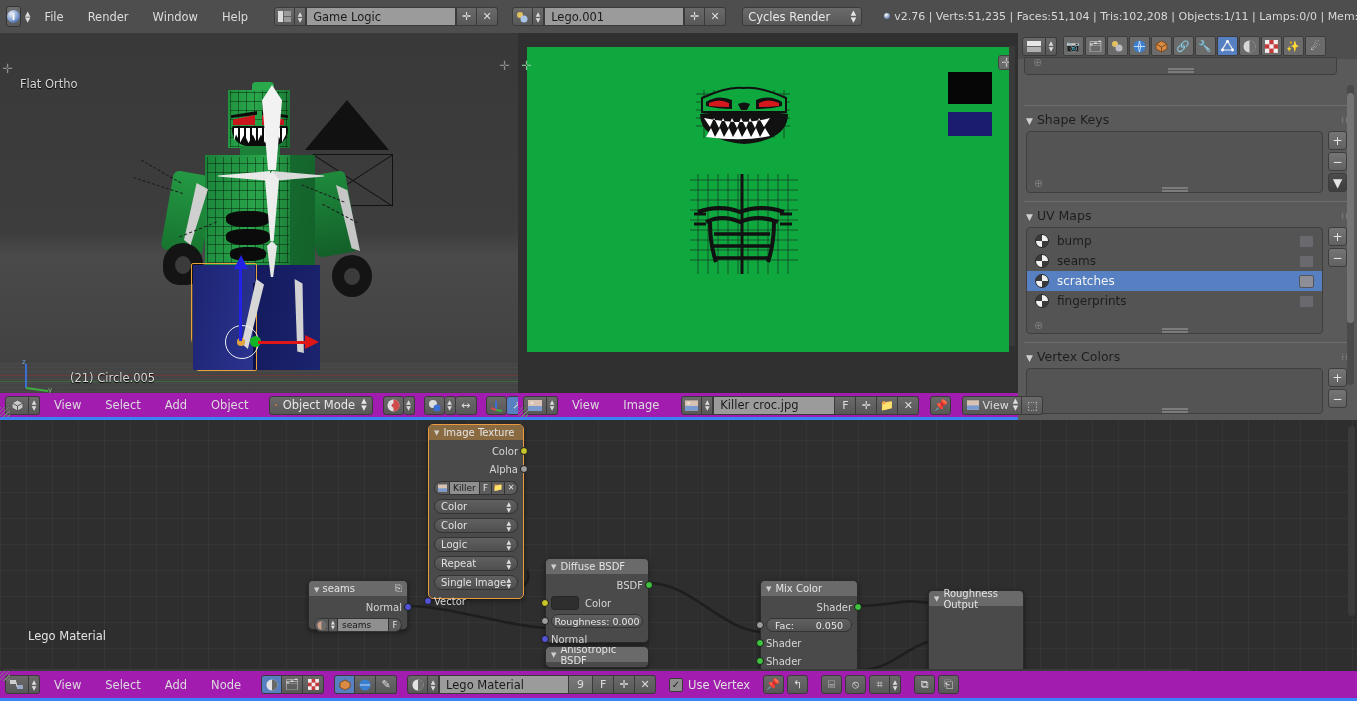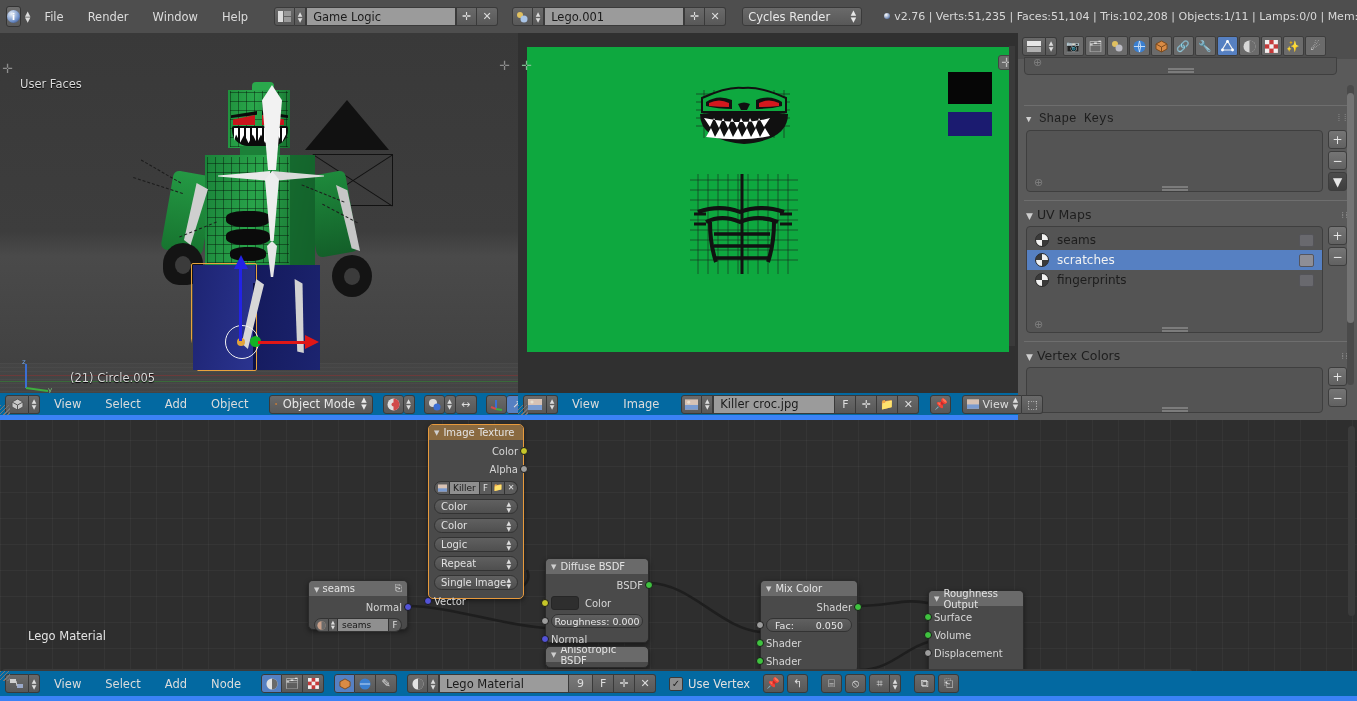--- a/index.html
+++ b/index.html
@@ -12,21 +12,21 @@
     border-radius:3px; height:19px; display:flex; align-items:center; justify-content:center;
     color:#e8e8e8; padding:0 5px; white-space:nowrap; }
   .field { background:#9b9b9b; border:1px solid #3a3a3a; border-radius:3px; height:19px;
     display:flex; align-items:center; padding:0 6px; color:#1b1b1b; }
   .icobtn { width:21px; height:19px; background:linear-gradient(#6a6a6a,#585858);
     border:1px solid #3a3a3a; border-radius:3px; display:flex; align-items:center;
     justify-content:center; font-size:11px; color:#ddd; }
   .menu { padding:0 10px; line-height:20px; color:#dcdcdc; font-size:11.5px; }
   .spin { width:11px; display:flex; flex-direction:column; align-items:center;
     justify-content:center; line-height:6px; font-size:7px; color:#ddd; }
-  .hdr { background:#0369a1; border-bottom:5px solid #3b82f6; display:flex;
+  .hdr { background:#a21caf; border-bottom:3px solid #3b82f6; display:flex;
     align-items:center; gap:3px; }
 
   
   #topbar { position:absolute; left:0; top:0; width:1357px; height:33px;
     background:#4e4e4e; display:flex; align-items:center; padding:0 6px; gap:4px; }
   #topbar .logo { width:24px; height:21px; background:linear-gradient(#6f6f6f,#5a5a5a);
     border:1px solid #343434; border-radius:3px; display:flex; align-items:center;
     justify-content:center; }
   .blobe { width:13px;height:13px;border-radius:50%;background:radial-gradient(circle at 35% 30%,#e9f0f7,#6f90c8 60%,#20356b);
     display:flex;align-items:center;justify-content:center;font-size:9px;color:#fff;font-weight:bold;}
@@ -338,21 +338,21 @@
   <div id="gizmo-xarrow"></div>
   <div id="gizmo-xhead"></div>
 
   <svg id="mini-axis" viewBox="0 0 34 36">
     <line x1="6" y1="30" x2="6" y2="6" stroke="#3b6fd4" stroke-width="2"></line>
     <line x1="6" y1="30" x2="28" y2="33" stroke="#3fae3f" stroke-width="2"></line>
     <text x="2" y="6" fill="#6fa3e8" font-size="7">z</text>
     <text x="28" y="34" fill="#7fd07f" font-size="7">y</text>
   </svg>
 
-  <div class="vp-label" style="left:20px;top:44px;">User Faces</div>
+  <div class="vp-label" style="left:20px;top:44px;">Flat Ortho</div>
   <div class="vp-label" style="left:70px;top:338px;">(21) Circle.005</div>
 </div>
 
 <div id="uvarea">
   <div id="uvcanvas"></div>
 </div>
 
 <svg style="position:absolute;left:688px;top:82px;width:110px;height:70px;" viewBox="0 0 110 70">
   <g stroke="#1a1a1a" stroke-width="0.7" fill="none" opacity="0.85">
     <path d="M8 20 h94 M8 28 h94 M8 36 h94 M8 44 h94 M8 12 h94"></path>
@@ -456,21 +456,21 @@
     </div>
   </div>
 
   <div style="position:absolute;left:6px;top:24px;right:20px;height:18px;background:#545454;
               border:1px solid #3f3f3f;border-radius:0 0 4px 4px;">
     <div class="gripbar" style="bottom:4px;"></div>
     <span style="position:absolute;left:8px;top:-2px;color:#7d7d7d;font-size:11px;">⊕</span>
   </div>
   <div class="panel-sep" style="margin-top:46px;"></div>
 
-  <div class="panel-title" style="justify-content:space-between;font-family:Liberation Mono, monospace;">
+  <div class="panel-title" style="justify-content:space-between;">
     <span><span class="tri" style="font-size:9px;">▼</span>
       <span>Shape Keys</span></span>
     <span class="grip">⁞⁞</span>
   </div>
   <div style="display:flex;gap:5px;padding:0 10px 0 8px;">
     <div class="listbox" style="flex:1;height:62px;">
       <span style="position:absolute;left:7px;bottom:2px;color:#7d7d7d;font-size:11px;">⊕</span>
       <div class="gripbar"></div>
     </div>
     <div style="display:flex;flex-direction:column;gap:2px;">
@@ -481,20 +481,25 @@
   </div>
   <div class="panel-sep" style="margin-top:8px;"></div>
 
   <div class="panel-title" style="justify-content:space-between;">
     <span><span class="tri" style="font-size:9px;">▼</span>
       <span>UV Maps</span></span>
     <span class="grip">⁞⁞</span>
   </div>
   <div style="display:flex;gap:5px;padding:0 10px 0 8px;">
     <div class="listbox" style="flex:1;height:107px;padding-top:3px;">
+      <div class="listrow">
+        <span class="uvico"></span>
+        <span style="flex:1;">bump</span>
+        <span class="camico"></span>
+      </div>
       <div class="listrow">
         <span class="uvico"></span>
         <span style="flex:1;">seams</span>
         <span class="camico"></span>
       </div>
       <div class="listrow sel">
         <span class="uvico"></span>
         <span style="flex:1;">scratches</span>
         <span class="camico on"></span>
       </div>
@@ -794,34 +799,20 @@
         <span>Shader</span>
       </div>
     </div>
   </div>
 
   <div class="node" style="left:928px;top:170px;width:96px;height:85px;">
     <div class="node-hdr">
       <span class="tri">▼</span>
       <span>Roughness Output</span>
     </div>
-    <div class="node-body">
-      <div class="sock-row">
-        <span class="sock l s-green"></span>
-        <span>Surface</span>
-      </div>
-      <div class="sock-row">
-        <span class="sock l s-green"></span>
-        <span>Volume</span>
-      </div>
-      <div class="sock-row">
-        <span class="sock l s-grey"></span>
-        <span>Displacement</span>
-      </div>
-    </div>
   </div>
 
   <div id="nodescroll-r"></div>
   <div id="nodescroll-b"></div>
 </div>
 
 <div id="node-header" class="hdr">
   <div class="hdr-inner">
     <div style="display:flex;align-items:center;">
       <div class="icobtn" style="width:24px;border-radius:3px 0 0 3px;">

